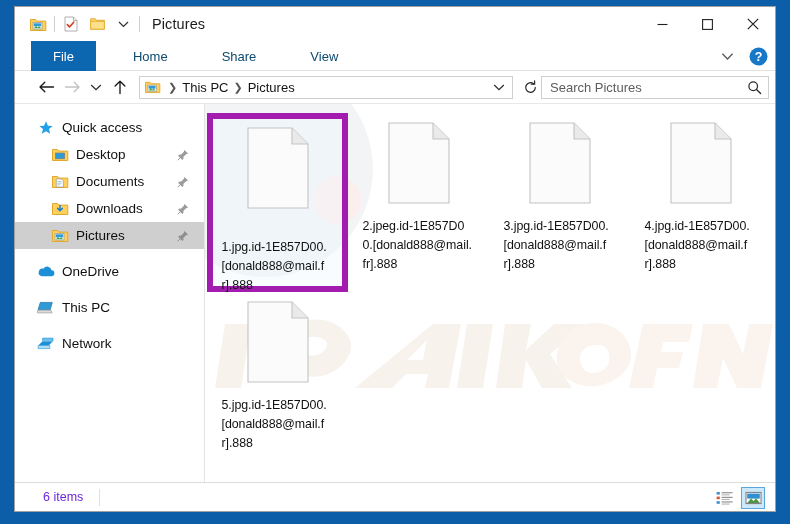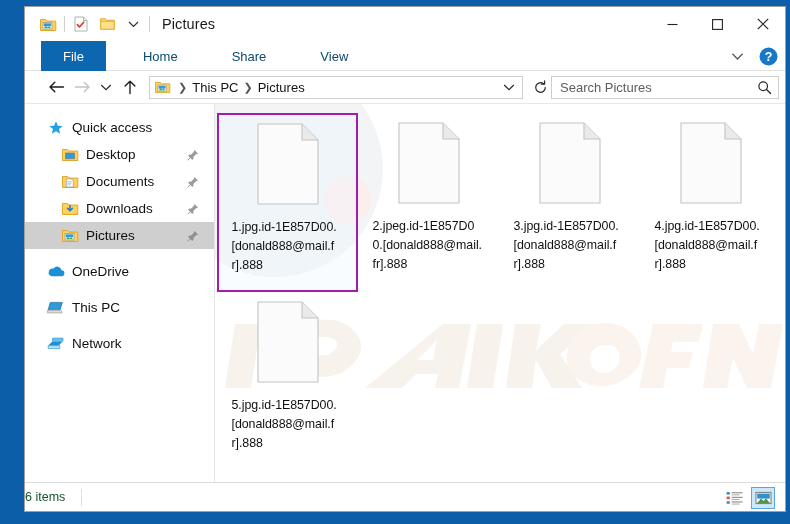--- a/index.html
+++ b/index.html
@@ -16,21 +16,21 @@
   #desktop {
     position: relative;
     width: 790px;
     height: 524px;
     background: #0c5ea9;
   }
 
   
   #window {
     position: absolute;
-    left: 24px;
+    left: 14px;
     top: 6px;
     width: 762px;
     height: 506px;
     background: #ffffff;
     border: 1px solid #a0a0a0;
     display: flex;
     flex-direction: column;
     overflow: hidden;
   }
 
@@ -244,22 +244,23 @@
   .cell {
     width: 141px;
     height: 179px;
     display: flex;
     flex-direction: column;
     align-items: center;
     padding-top: 7px;
     border: 1px solid transparent;
   }
   .cell.selected {
-    border: 2px solid #a21caf;
+    border: 6px solid #a21caf;
     background: rgba(235,245,253,0.35);
+    gap: 16px;
   }
   .doc-ico {
     width: 66px;
     height: 84px;
     position: relative;
     margin-bottom: 12px;
   }
   .fname {
     font-size: 12.4px;
     line-height: 1.52;
@@ -275,22 +276,22 @@
     flex: 0 0 29px;
     height: 29px;
     border-top: 1px solid #dcdcdc;
     background: #ffffff;
     display: flex;
     align-items: center;
     position: relative;
   }
   .status-text {
     font-size: 12.5px;
-    color: #14532d;
-    padding-left: 0;
+    color: #6d28d9;
+    padding-left: 28px;
   }
   .status-sep {
     width: 1px;
     height: 17px;
     background: #e0e0e0;
     margin-left: 16px;
   }
   .viewbtns {
     position: absolute;
     right: 10px; top: 0; height: 29px;

